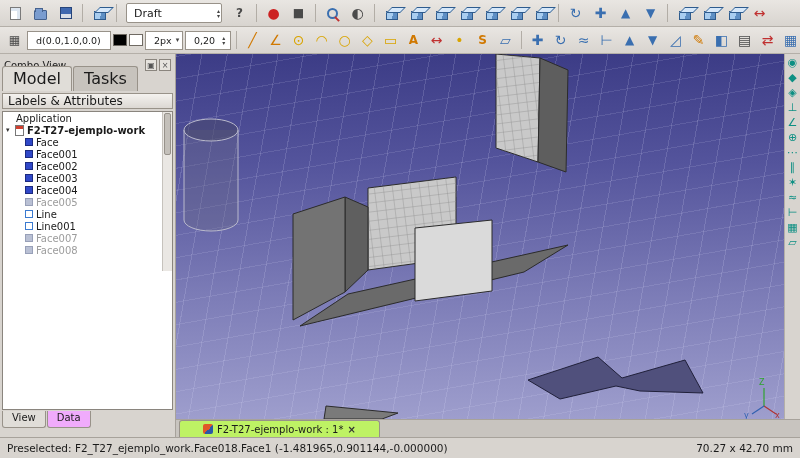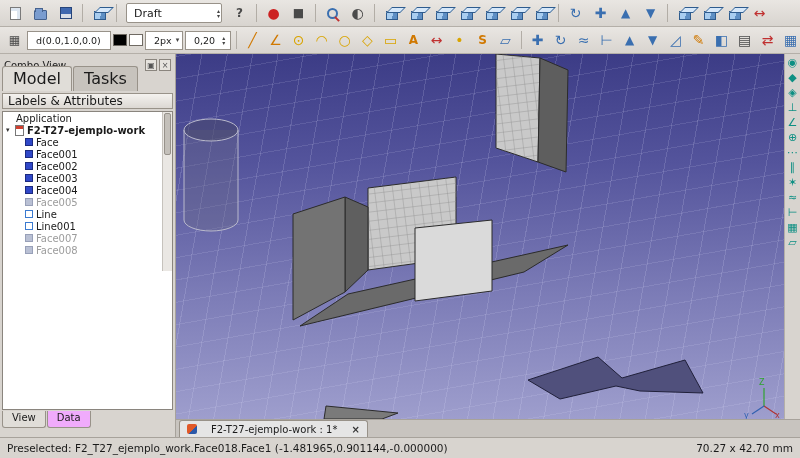--- a/index.html
+++ b/index.html
@@ -78,21 +78,21 @@
       linear-gradient(180deg,#3c3c86 0%,#54549c 30%,#7b7bb6 65%,#9e9ecd 100%)}
   .viewport svg{position:absolute;inset:0;width:100%;height:100%}
 
   .snapbar{position:absolute;top:54px;right:0;width:16px;bottom:39px;background:#d8d4cf;border-left:1px solid #b4afa8;
            display:flex;flex-direction:column;align-items:center;padding-top:3px;gap:3px}
   .snap-ic{font-size:11px;line-height:12px;color:#0d8f83}
 
   
   .mdibar{position:absolute;left:176px;right:0;bottom:21px;height:18px;background:#c8c4bf;border-top:1px solid #a7a29b;
           display:flex;align-items:flex-end}
-  .mtab{display:flex;align-items:center;gap:14px;height:17px;padding:0 7px;background:#e5e5e5;border:1px solid #989289;
+  .mtab{display:flex;align-items:center;gap:4px;height:17px;padding:0 23px;background:#bef264;border:1px solid #989289;
         border-bottom:none;border-radius:3px 3px 0 0;font-size:10px;margin-left:3px}
   .fc-ic{width:10px;height:10px;border-radius:2px;background:linear-gradient(135deg,#e05828 0 55%,#2b58a8 55%);flex:0 0 auto}
   .mclose{font-size:10px;color:#333;font-weight:bold}
   .statusbar{position:absolute;left:0;right:0;bottom:0;height:21px;background:#d8d4cf;border-top:1px solid #a7a29b;
              display:flex;align-items:center;padding:0 7px;font-size:10.5px}
   .statusbar .sp{flex:1}
 </style>
 </head>
 <body>
 

